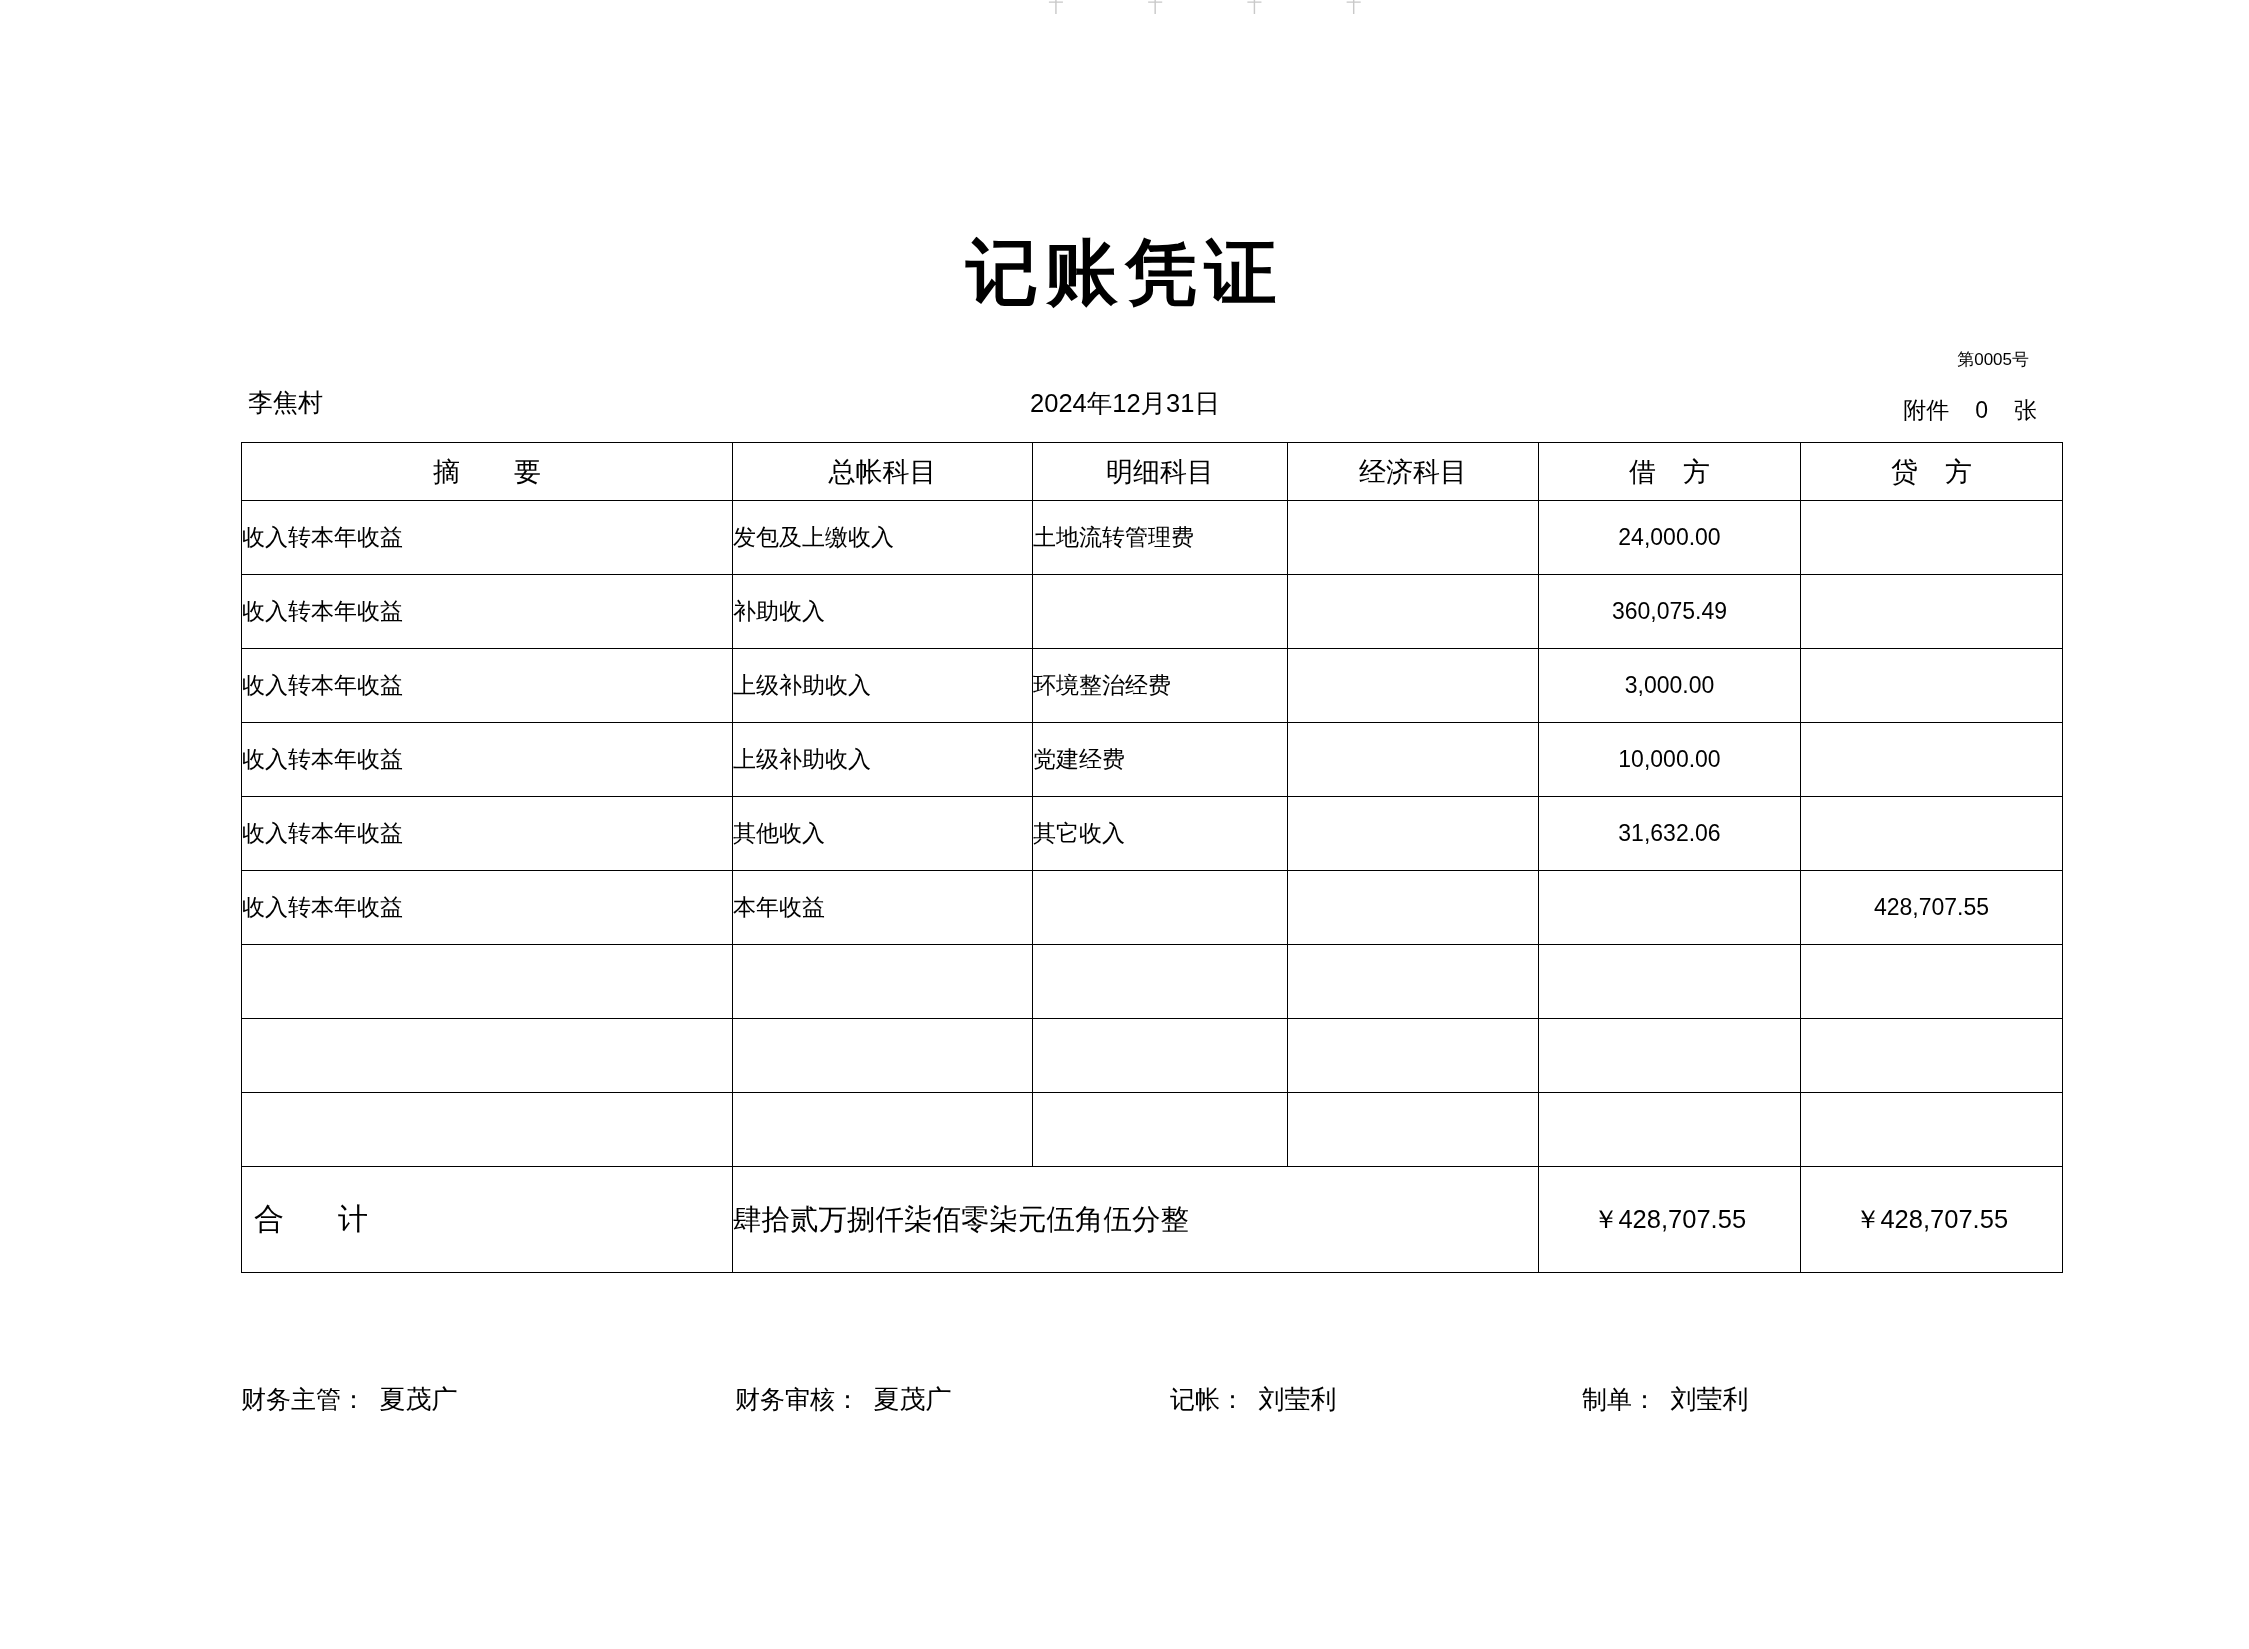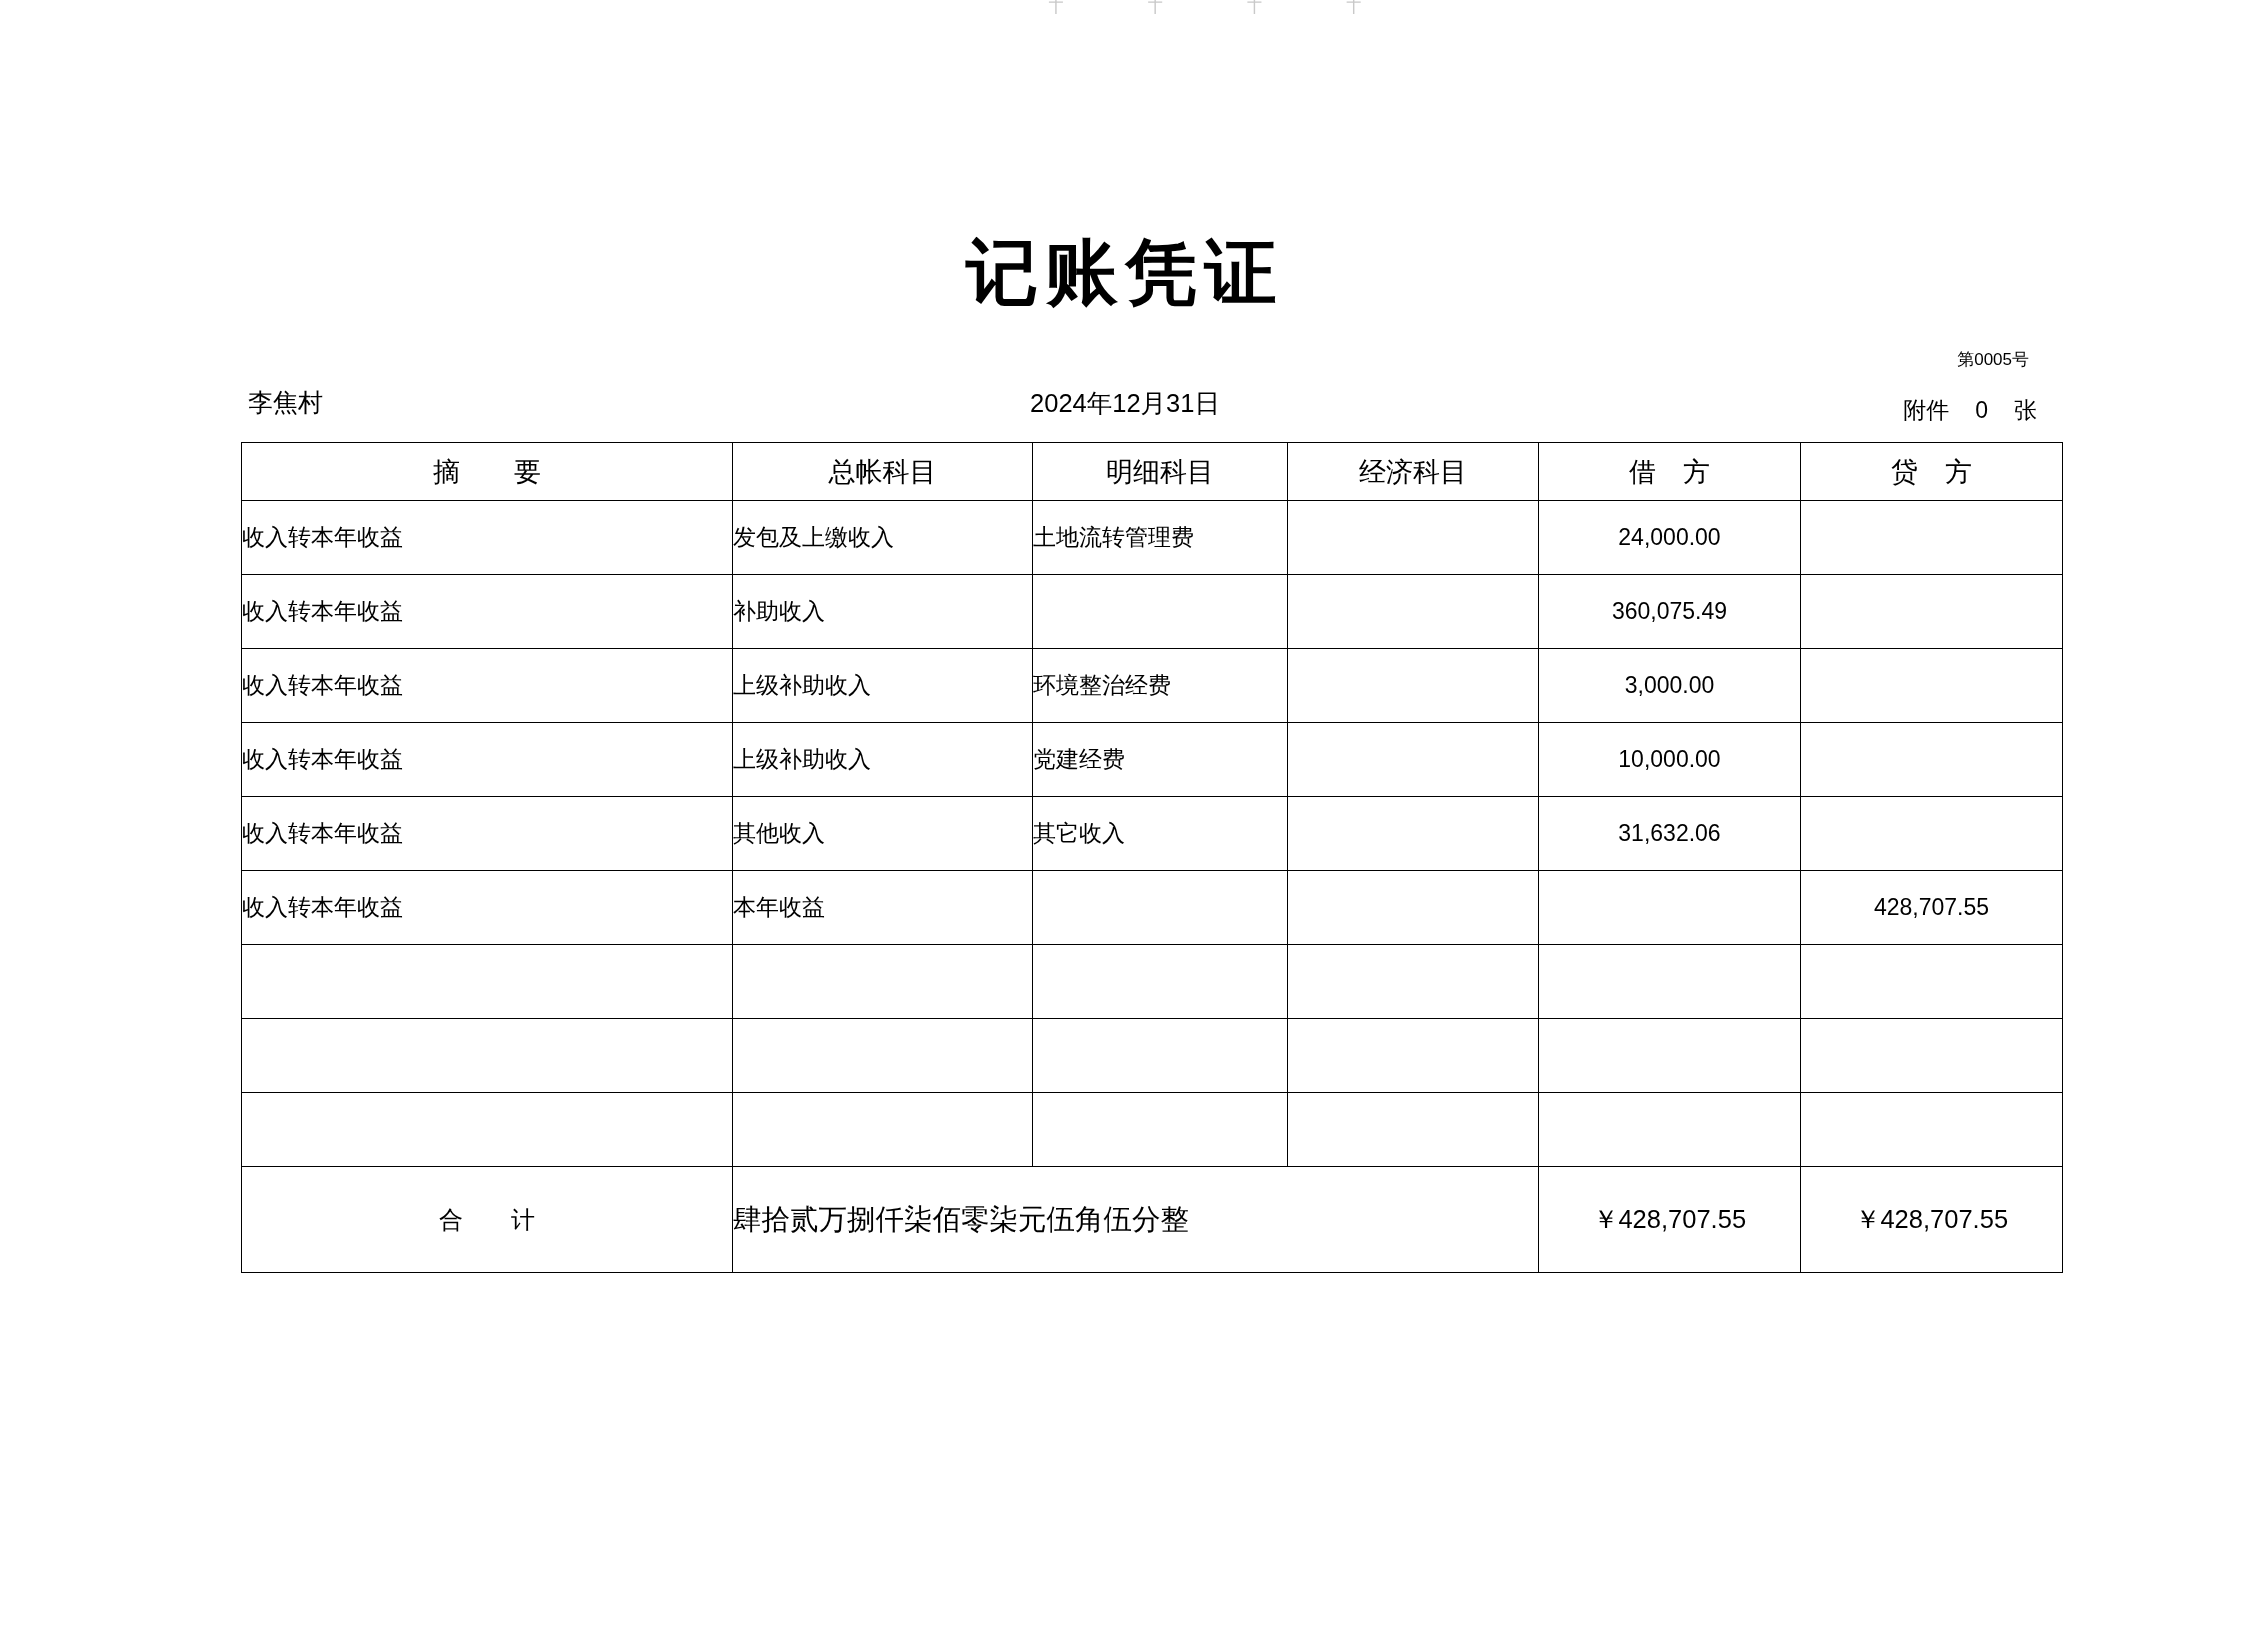--- a/index.html
+++ b/index.html
@@ -127,23 +127,22 @@
   }
   td.amt-cell {
     text-align: center;
     font-size: 23px;
   }
 
   tr.total-row td {
     height: 105px;
   }
   td.total-label {
-    text-align: center;
     font-family: "DejaVu Serif", "Liberation Serif", serif;
-    font-size: 24px;
+    font-size: 30px;
     font-weight: 700;
     letter-spacing: 12px;
     text-indent: 12px;
   }
   td.total-words {
     text-align: left;
     padding-left: 13.5px;
     font-family: "DejaVu Serif", "Liberation Serif", serif;
     font-size: 28.5px;
     line-height: 1.12;
@@ -290,15 +289,29 @@
       </tr>
       <tr class="total-row">
         <td class="total-label">合　计</td>
         <td class="total-words" colspan="3">肆拾贰万捌仟柒佰零柒元伍角伍分整</td>
         <td class="total-amt">￥428,707.55</td>
         <td class="total-amt">￥428,707.55</td>
       </tr>
     </tbody>
   </table>
 
+  <div class="signature-row">
+    <div class="sig sig-1">
+      <span class="label">财务主管：</span><span class="value">夏茂广</span>
+    </div>
+    <div class="sig sig-2">
+      <span class="label">财务审核：</span><span class="value">夏茂广</span>
+    </div>
+    <div class="sig sig-3">
+      <span class="label">记帐：</span><span class="value">刘莹利</span>
+    </div>
+    <div class="sig sig-4">
+      <span class="label">制单：</span><span class="value">刘莹利</span>
+    </div>
+  </div>
 
 </div>
 
 
 </body></html>

